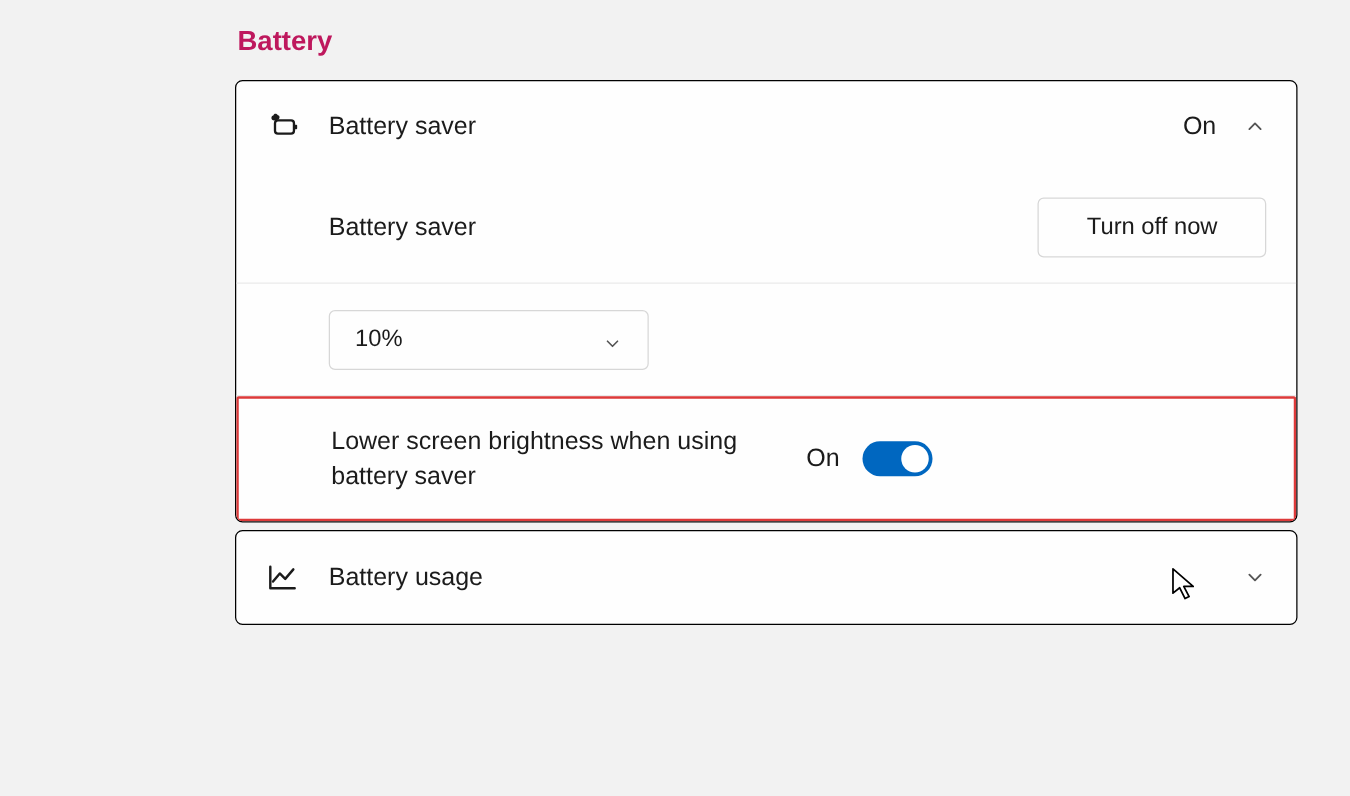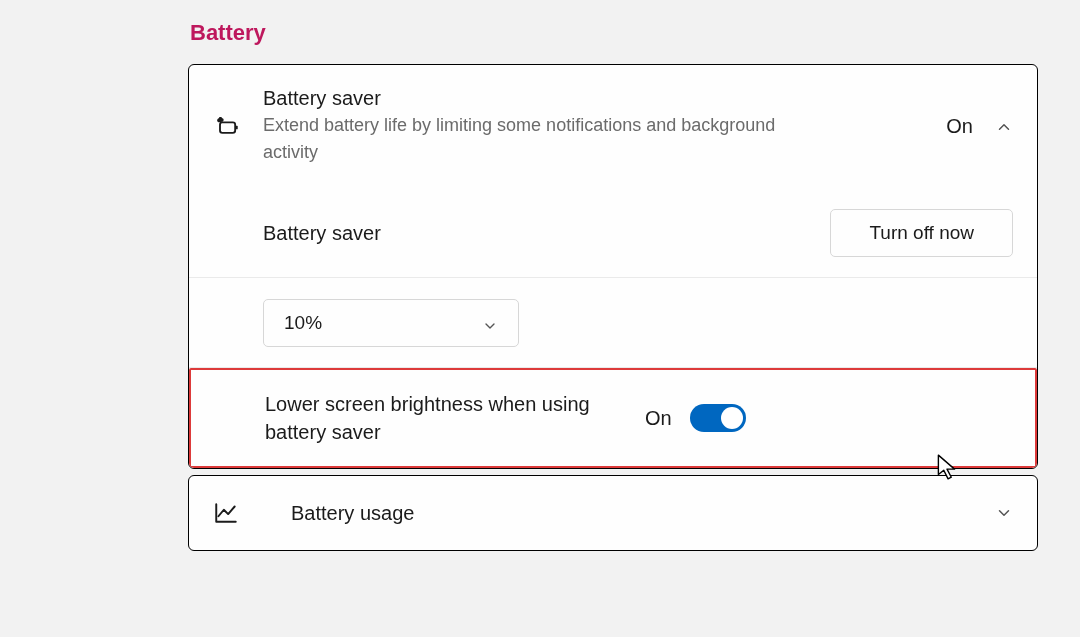--- a/index.html
+++ b/index.html
@@ -164,21 +164,20 @@
       border-bottom: none;
       padding-right: 40px;
     }
     .sub-label.narrow {
       max-width: 380px;
     }
     .usage-row {
       padding: 24px 24px;
       display: flex;
       align-items: center;
-      gap: 28px;
     }
     .usage-icon {
       width: 50px;
       display: flex;
       justify-content: flex-start;
       color: #1b1b1b;
     }
     .usage-icon svg {
       width: 26px;
       height: 26px;
@@ -209,21 +208,20 @@
     <div class="header-row">
       <div class="icon-slot">
         <svg viewBox="0 0 24 24" fill="none" stroke="currentColor" stroke-width="1.6">
           <rect x="6" y="8" width="13" height="9" rx="2"></rect>
           <rect x="19" y="11" width="2.2" height="3" rx="0.6" fill="currentColor" stroke="none"></rect>
           <path d="M5.5 8 C 3 8 3 5 5 4.5 C 5 3 7.5 3 8 4.5 C 9.5 4.5 9.5 7 8 7.5" fill="currentColor" stroke="none"></path>
         </svg>
       </div>
       <div class="header-text">
         <div class="header-title">Battery saver</div>
-        <div class="header-subtitle">Extend battery life by limiting some notifications and background activity</div>
       </div>
       <div class="state-text">On</div>
       <div class="chevron">
         <svg viewBox="0 0 24 24" fill="none" stroke="currentColor" stroke-width="2" stroke-linecap="round" stroke-linejoin="round">
           <polyline points="6 15 12 9 18 15"></polyline>
         </svg>
       </div>
     </div>
 
     <div class="sub-row">

